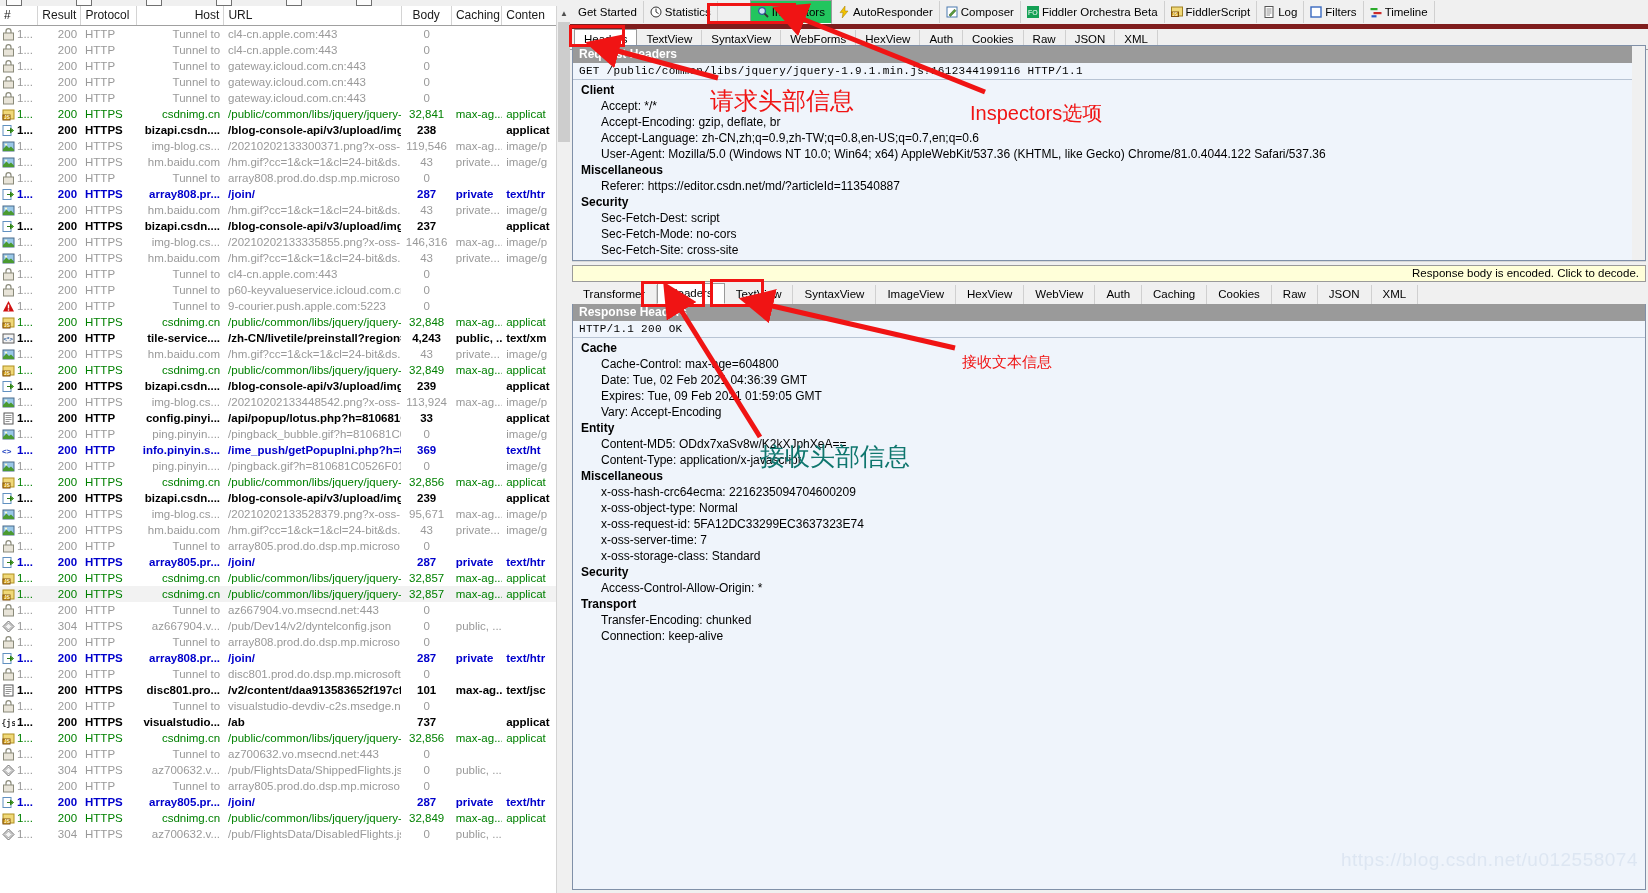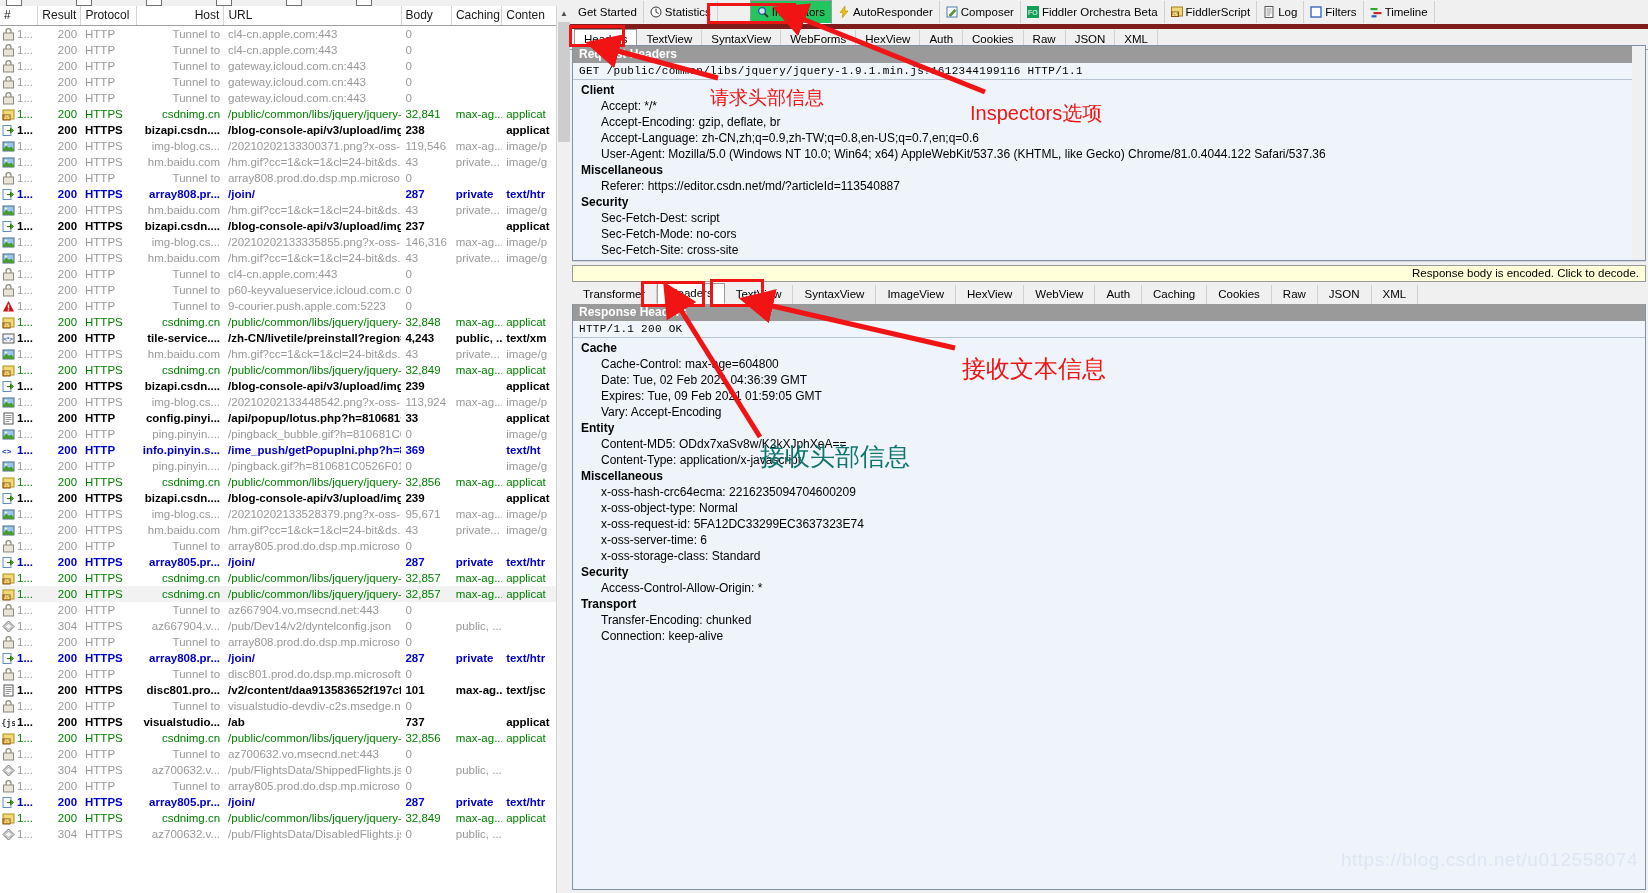--- a/index.html
+++ b/index.html
@@ -31,21 +31,21 @@
   }
   #session-header .hc{
     border-right:1px solid #d4d4d4;padding:0 4px;box-sizing:border-box;
     white-space:nowrap;overflow:hidden;
   }
   .c-num{width:42px;}
   .c-result{width:48px;text-align:right;}
   .c-proto{width:62px;}
   .c-host{width:98px;text-align:right;}
   .c-url{width:200px;}
-  .c-body{width:56px;text-align:left;}
+  .c-body{width:56px;text-align:center;}
   .c-cache{width:56px;}
   .c-ctype{width:60px;border-right:none !important;}
 
   .srow{
     display:flex;height:16px;line-height:16px;
     font-size:11.5px;white-space:nowrap;
   }
   .srow.alt{background:#f2f2f2;}
   .srow .cell{padding:0 4px;box-sizing:border-box;overflow:hidden;}
   .srow .c-num{display:flex;align-items:center;gap:2px;padding-left:2px;}
@@ -1272,21 +1272,21 @@
         <div class="hitem">Date: Tue, 02 Feb 2021 04:36:39 GMT</div>
         <div class="hitem">Expires: Tue, 09 Feb 2021 01:59:05 GMT</div>
         <div class="hitem">Vary: Accept-Encoding</div>
         <div class="hgroup">Entity</div>
         <div class="hitem">Content-MD5: ODdx7xaSv8w/K2kXJphXeA==</div>
         <div class="hitem">Content-Type: application/x-javascript</div>
         <div class="hgroup">Miscellaneous</div>
         <div class="hitem">x-oss-hash-crc64ecma: 2216235094704600209</div>
         <div class="hitem">x-oss-object-type: Normal</div>
         <div class="hitem">x-oss-request-id: 5FA12DC33299EC3637323E74</div>
-        <div class="hitem">x-oss-server-time: 6</div>
+        <div class="hitem">x-oss-server-time: 7</div>
         <div class="hitem">x-oss-storage-class: Standard</div>
         <div class="hgroup">Security</div>
         <div class="hitem">Access-Control-Allow-Origin: *</div>
         <div class="hgroup">Transport</div>
         <div class="hitem">Transfer-Encoding: chunked</div>
         <div class="hitem">Connection: keep-alive</div>
       </div>
   </div>
 </div>
 
@@ -1304,19 +1304,19 @@
   <line x1="955" y1="348" x2="768" y2="305" stroke="#f01414" stroke-width="5" marker-end="url(#ah)"></line>
 
   <line x1="760" y1="437" x2="679" y2="307" stroke="#f01414" stroke-width="5" marker-end="url(#ah)"></line>
 </svg>
 
 <div id="anno-layer" style="position:absolute;left:0;top:0;width:1648px;height:893px;pointer-events:none;">
     <div style="position: absolute; left: 569px; top: 25px; width: 56px; height: 22px; border: 3px solid rgb(240, 20, 20); box-sizing: border-box;"></div>
     <div style="position: absolute; left: 707px; top: 3px; width: 89px; height: 21px; border: 3px solid rgb(240, 20, 20); box-sizing: border-box;"></div>
     <div style="position: absolute; left: 641px; top: 281px; width: 64px; height: 26px; border: 3px solid rgb(240, 20, 20); box-sizing: border-box;"></div>
     <div style="position: absolute; left: 710px; top: 279px; width: 54px; height: 28px; border: 3px solid rgb(240, 20, 20); box-sizing: border-box;"></div>
-    <div class="anno-text" style="left: 710px; top: 85px; font-size: 19px; color: rgb(240, 20, 20);">请求头部信息</div>
+    <div class="anno-text" style="left: 710px; top: 85px; font-size: 24px; color: rgb(240, 20, 20);">请求头部信息</div>
     <div class="anno-text" style="left: 970px; top: 100px; font-size: 20px; color: rgb(240, 20, 20);">Inspectors选项</div>
-    <div class="anno-text" style="left: 962px; top: 353px; font-size: 24px; color: rgb(240, 20, 20);">接收文本信息</div>
+    <div class="anno-text" style="left: 962px; top: 353px; font-size: 15px; color: rgb(240, 20, 20);">接收文本信息</div>
     <div class="anno-text" style="left: 760px; top: 440px; font-size: 25px; color: #0f766e;">接收头部信息</div>
   </div>
 
 <div class="watermark">https://blog.csdn.net/u012558074</div>
 
 </body></html>

